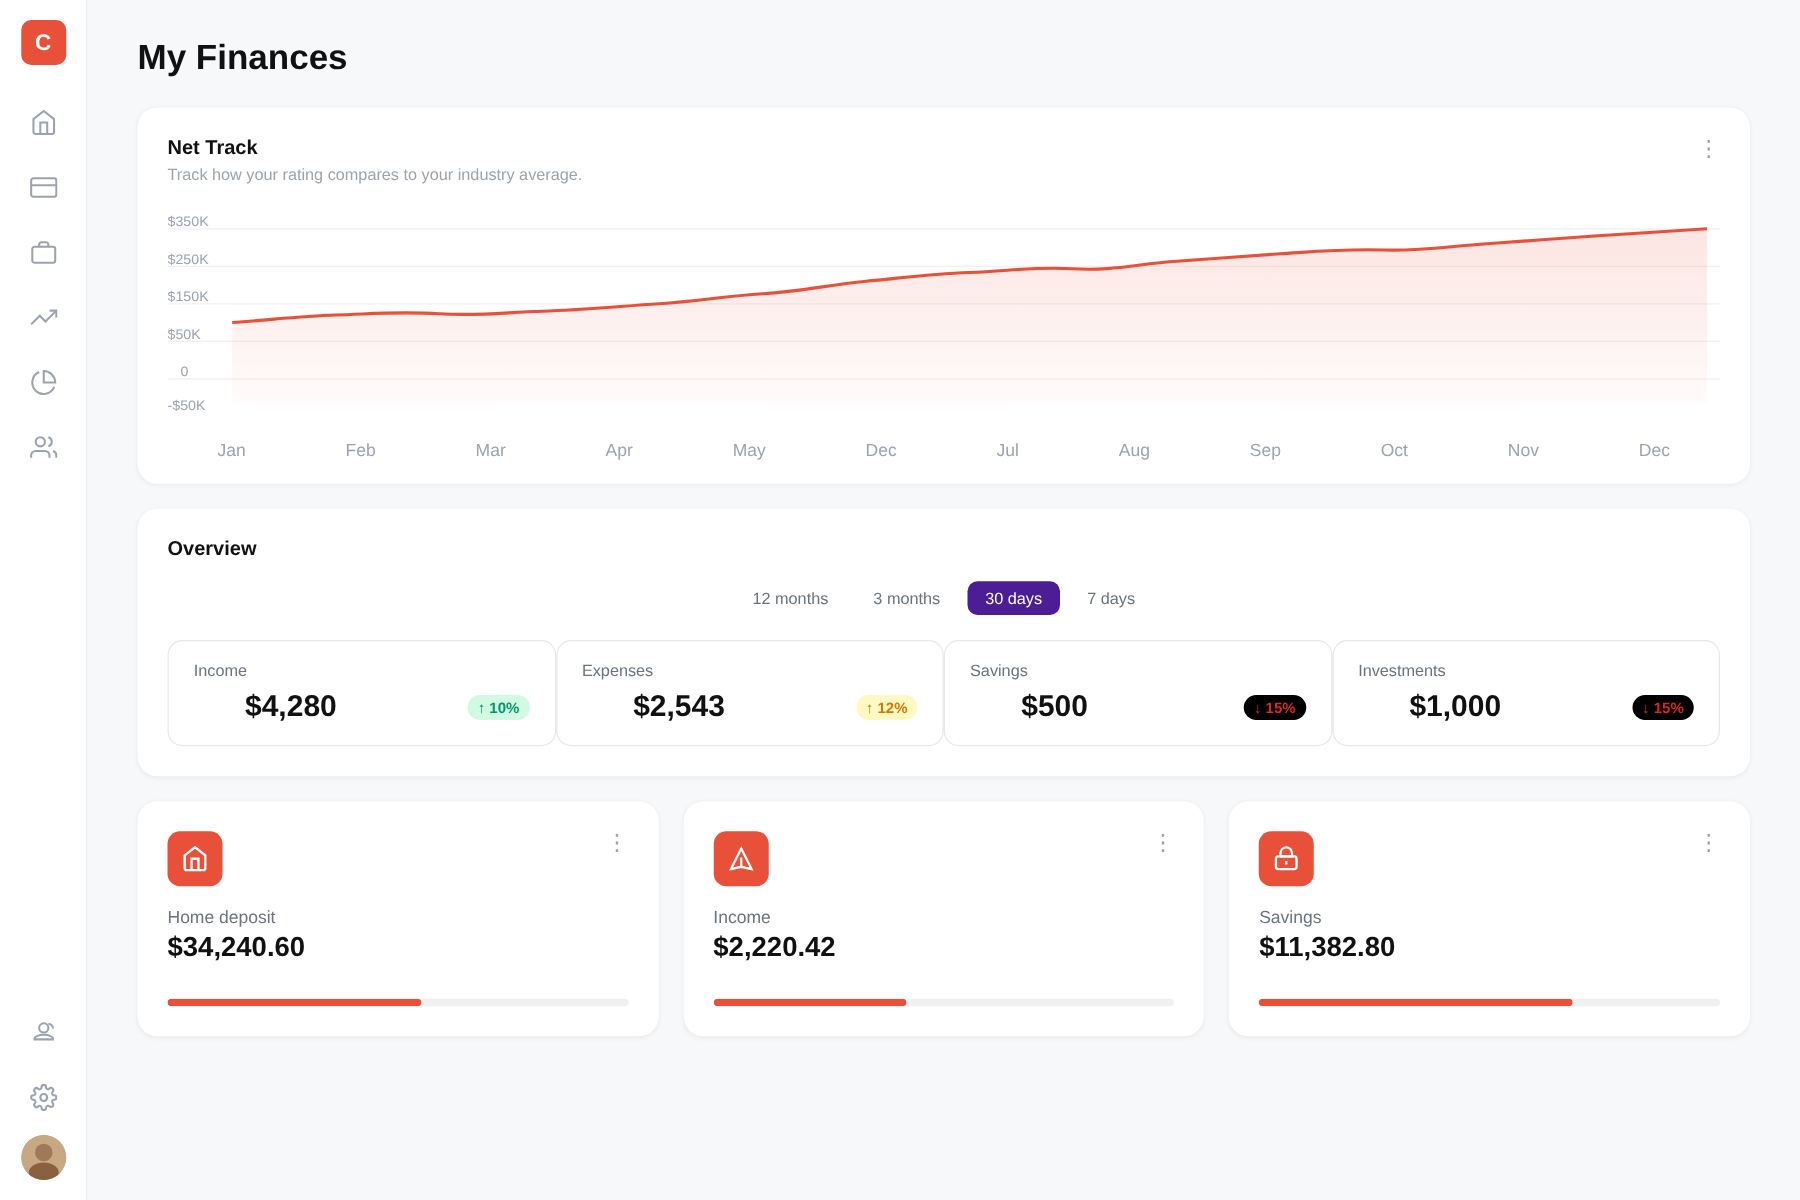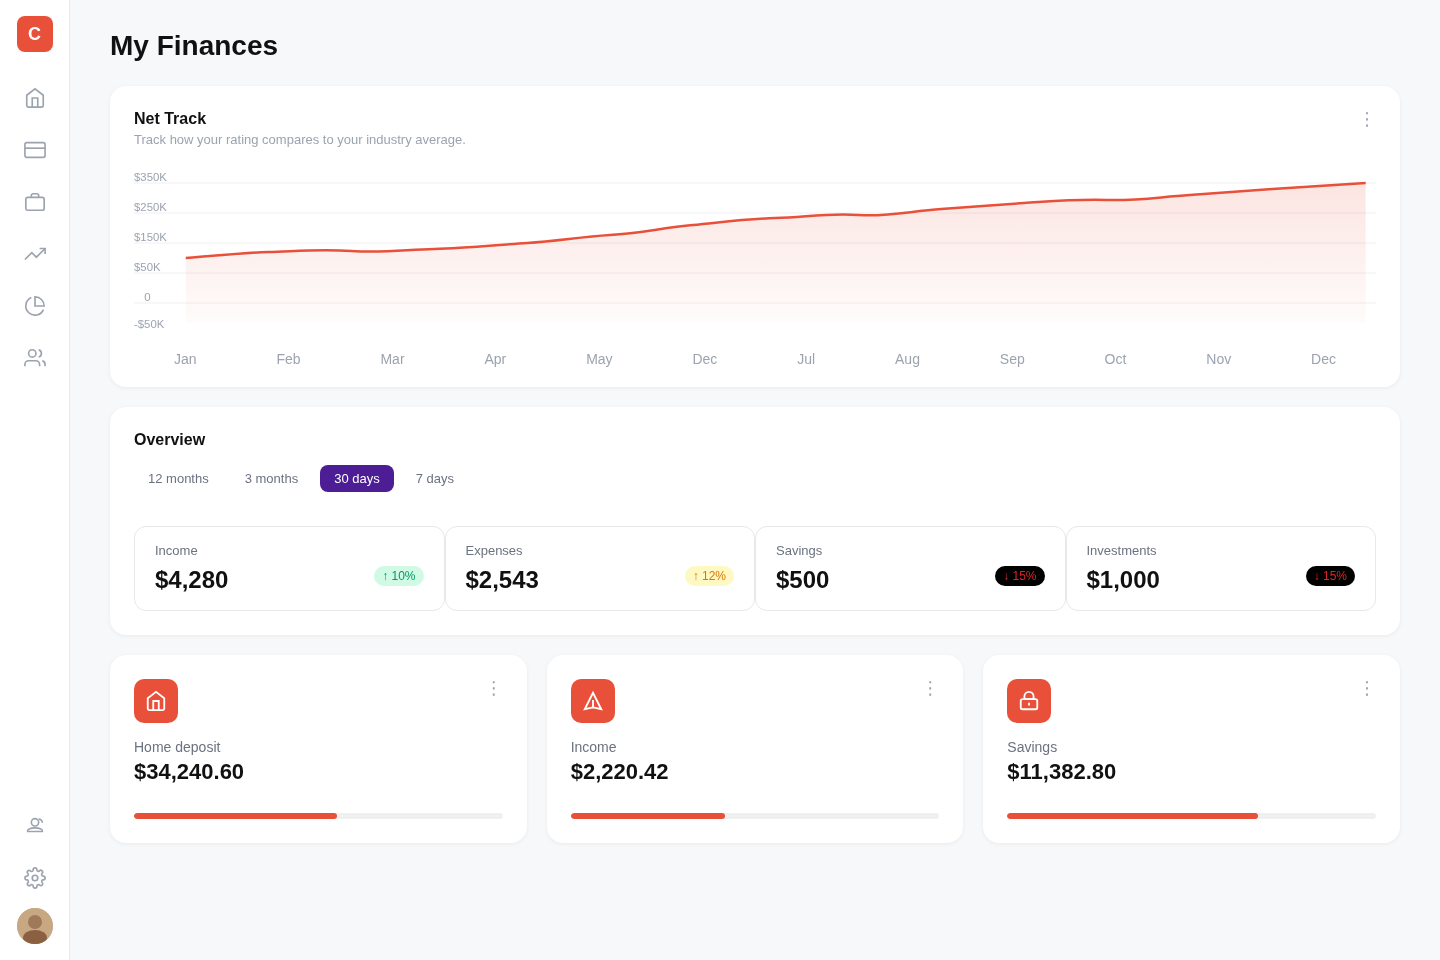--- a/index.html
+++ b/index.html
@@ -110,21 +110,22 @@
     }
     .chart-label {
       font-size: 14px;
       color: #9ca3af;
     }
 
     
     .overview-tabs {
       display: flex;
       gap: 8px;
-      margin-bottom: 34px;
+      margin-bottom: 20px;
+      justify-content: center;
     }
     .tab-btn {
       padding: 6px 14px;
       border-radius: 8px;
       border: none;
       background: transparent;
       font-size: 13px;
       color: #6b7280;
       cursor: pointer;
       font-weight: 500;
@@ -144,36 +145,37 @@
       border-radius: 12px;
       padding: 16px 20px;
     }
     .metric-label {
       font-size: 13px;
       color: #6b7280;
       margin-bottom: 8px;
     }
     .metric-row {
       display: flex;
-      align-items: flex-start;
+      align-items: center;
       justify-content: space-between;
+      margin-left: 41px;
     }
     .metric-value {
       font-size: 24px;
       font-weight: 700;
       color: #111;
     }
     .badge {
       display: flex;
       align-items: center;
       gap: 3px;
       padding: 3px 8px;
       border-radius: 20px;
       font-size: 12px;
-      font-weight: 400;
+      font-weight: 700;
     }
     .badge-green { background: #d1fae5; color: #059669; }
     .badge-yellow { background: #fef9c3; color: #d97706; }
     .badge-red { background: #000000; color: #dc2626; }
 
     
     .goals-grid {
       display: grid;
       grid-template-columns: repeat(3, 1fr);
       gap: 20px;

